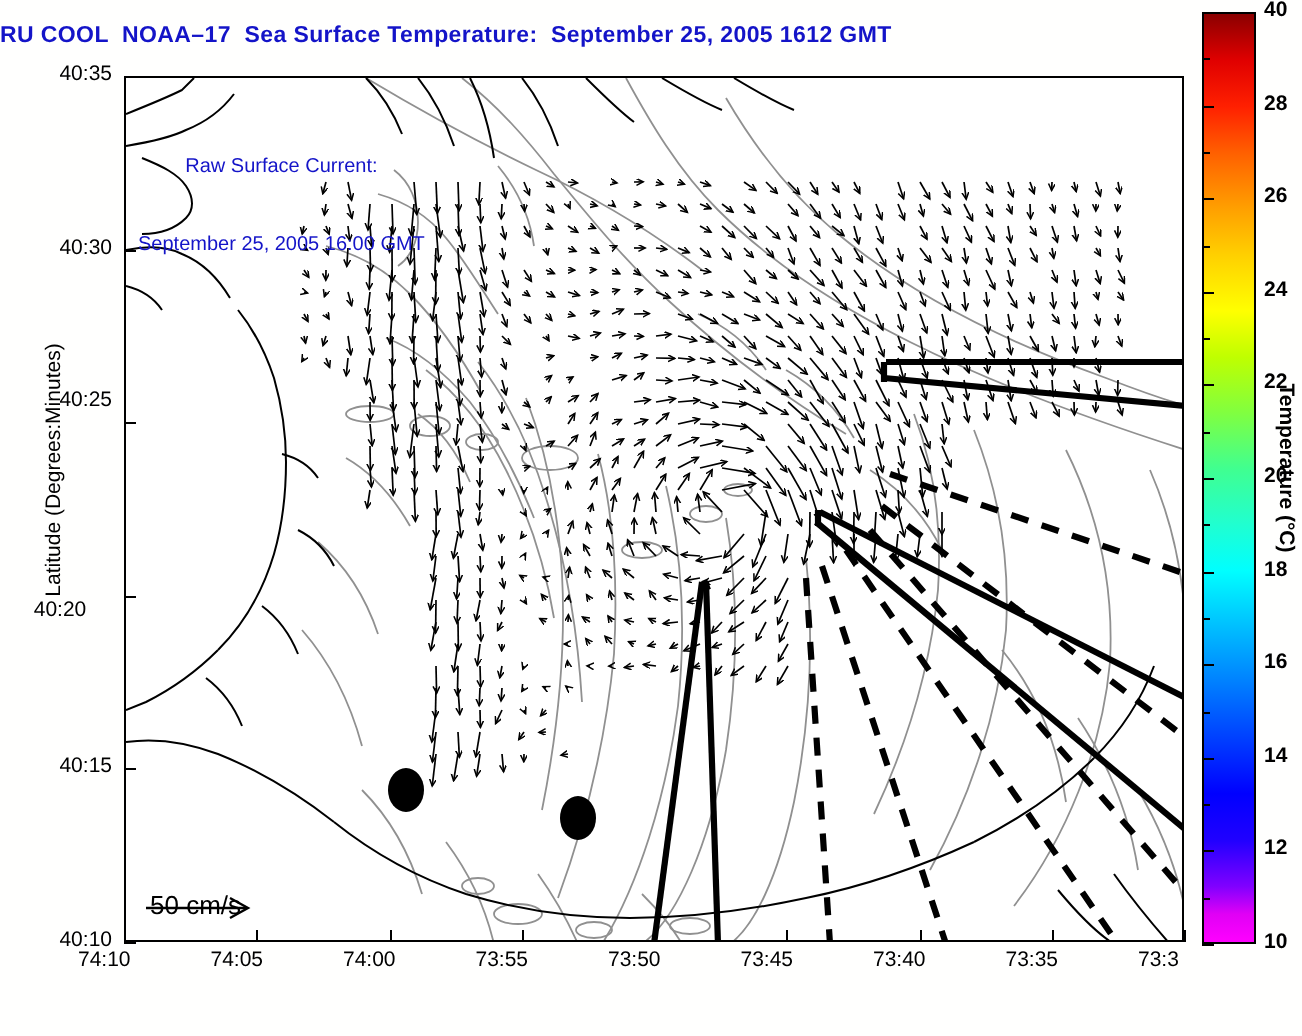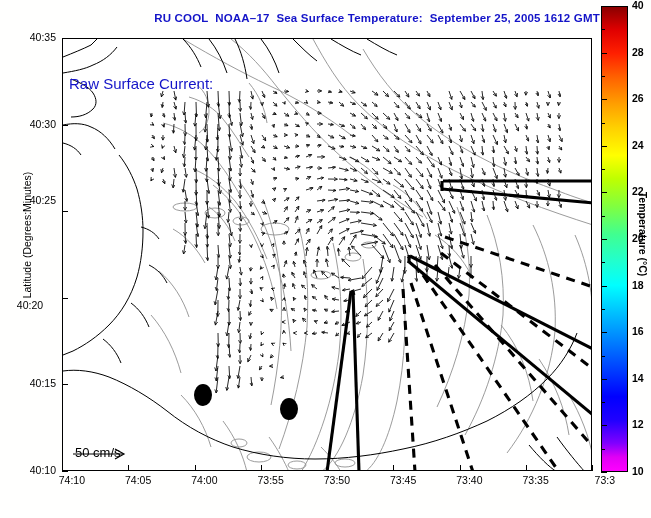--- a/index.html
+++ b/index.html
@@ -1,42 +1,42 @@
 <!DOCTYPE html>
 <html><head>
 <meta charset="utf-8">
 <style>
   html,body{margin:0;padding:0;background:#fff;}
   body{width:651px;height:518px;overflow:hidden;
        font-family:"Liberation Sans",sans-serif;}
   #root{position:relative;width:651px;height:518px;background:#fffffe;}
 
   
-  #title{position:absolute;left:0;top:12px;width:600px;text-align:right;
+  #title{position:absolute;left:0;top:12px;width:600px;text-align:left;
          font-size:11.5px;font-weight:bold;color:#1414c8;letter-spacing:.2px;
          white-space:pre;}
 
   
   #plot{position:absolute;left:62px;top:38px;width:530px;height:433px;
         background:#ffffff;border:1px solid #000;box-sizing:border-box;
         overflow:hidden;}
   #plot svg{position:absolute;left:0;top:0;}
 
   
-  #annot{position:absolute;left:6px;top:12px;font-size:15px;color:#1414c8;
+  #annot{position:absolute;left:6px;top:12px;font-size:10px;color:#1414c8;
          line-height:13px;white-space:pre;text-align:center;}
 
   
   #vkey{position:absolute;left:-2px;bottom:10px;width:120px;}
   #vkey .lbl{font-size:13px;color:#000;padding-left:14px;}
   #vkey svg{display:block;}
 
   
   .tick{position:absolute;background:#000;}
-  .xtl{position:absolute;font-size:10.5px;color:#000;text-align:right;
+  .xtl{position:absolute;font-size:10.5px;color:#000;text-align:left;
        width:46px;top:474px;}
   .ytl{position:absolute;font-size:10.5px;color:#000;text-align:right;
        width:52px;left:4px;}
 
   #xaxis-label{position:absolute;left:62px;top:490px;width:530px;
                text-align:center;font-size:10.5px;color:#000;}
   #yaxis-label{position:absolute;left:-93px;top:229px;width:240px;
                text-align:center;font-size:10.5px;color:#000;
                transform:rotate(-90deg);}
 
@@ -818,20 +818,21 @@
       </g>
     </svg>
 
     <svg width="530" height="433">
       <ellipse cx="140" cy="356" rx="9" ry="11" fill="#000"></ellipse>
       <ellipse cx="226" cy="370" rx="9" ry="11" fill="#000"></ellipse>
     </svg>
 
     <div id="annot">
       <div>Raw Surface Current:</div>
+      <div>September 25, 2005 16:00 GMT</div>
     </div>
 
     <div id="vkey">
       <div class="lbl">50 cm/s</div>
       <svg width="80" height="16">
         <line x1="12" y1="9" x2="62" y2="9" stroke="#000" stroke-width="1.2"></line>
         <path d="M54 4 L63 9 L54 14" fill="none" stroke="#000" stroke-width="1.2"></path>
       </svg>
     </div>
   </div>

